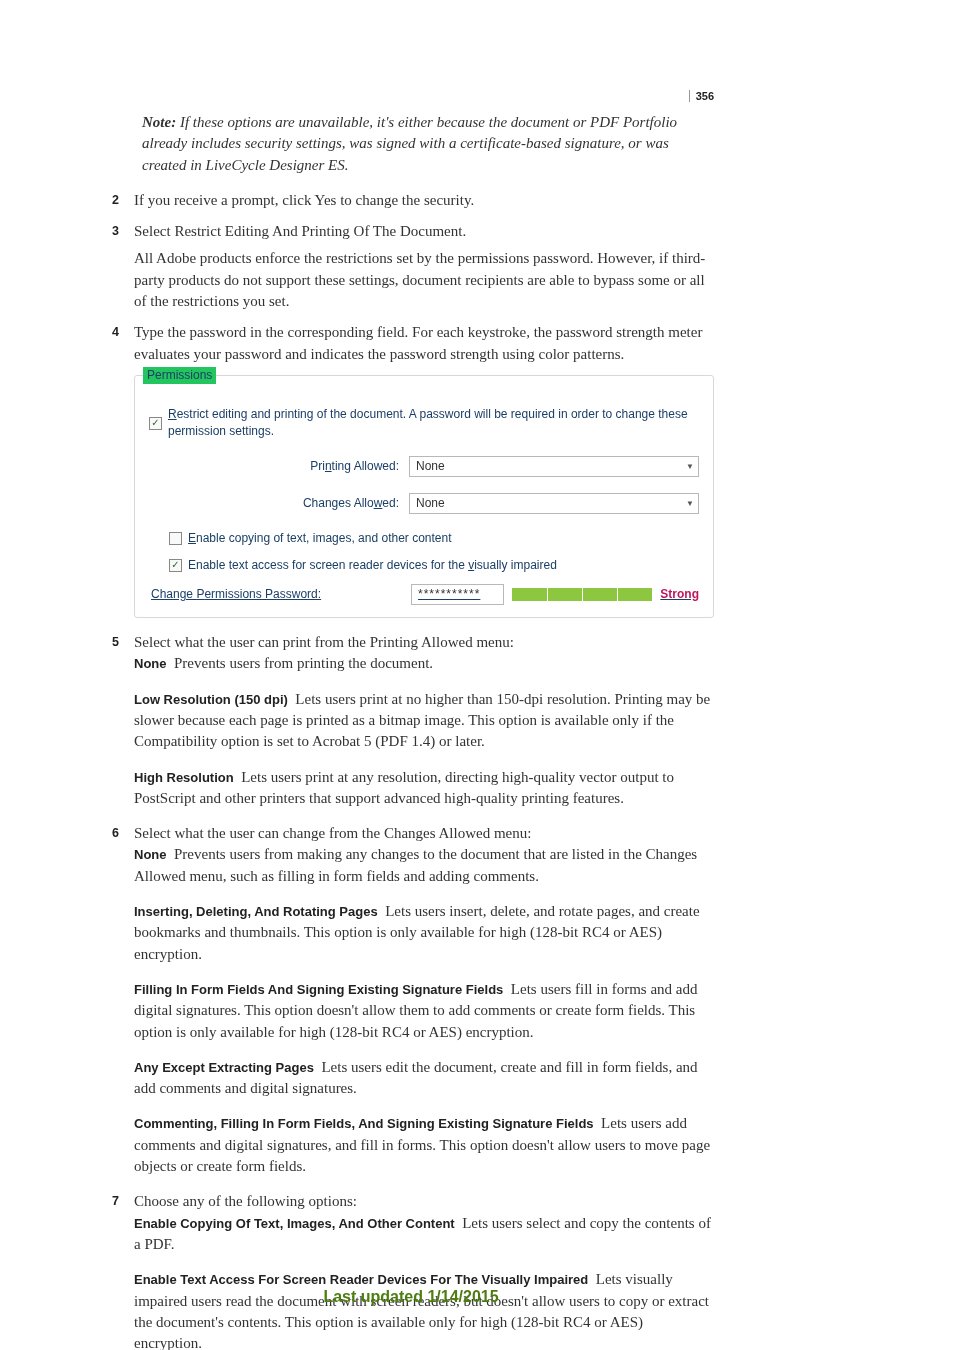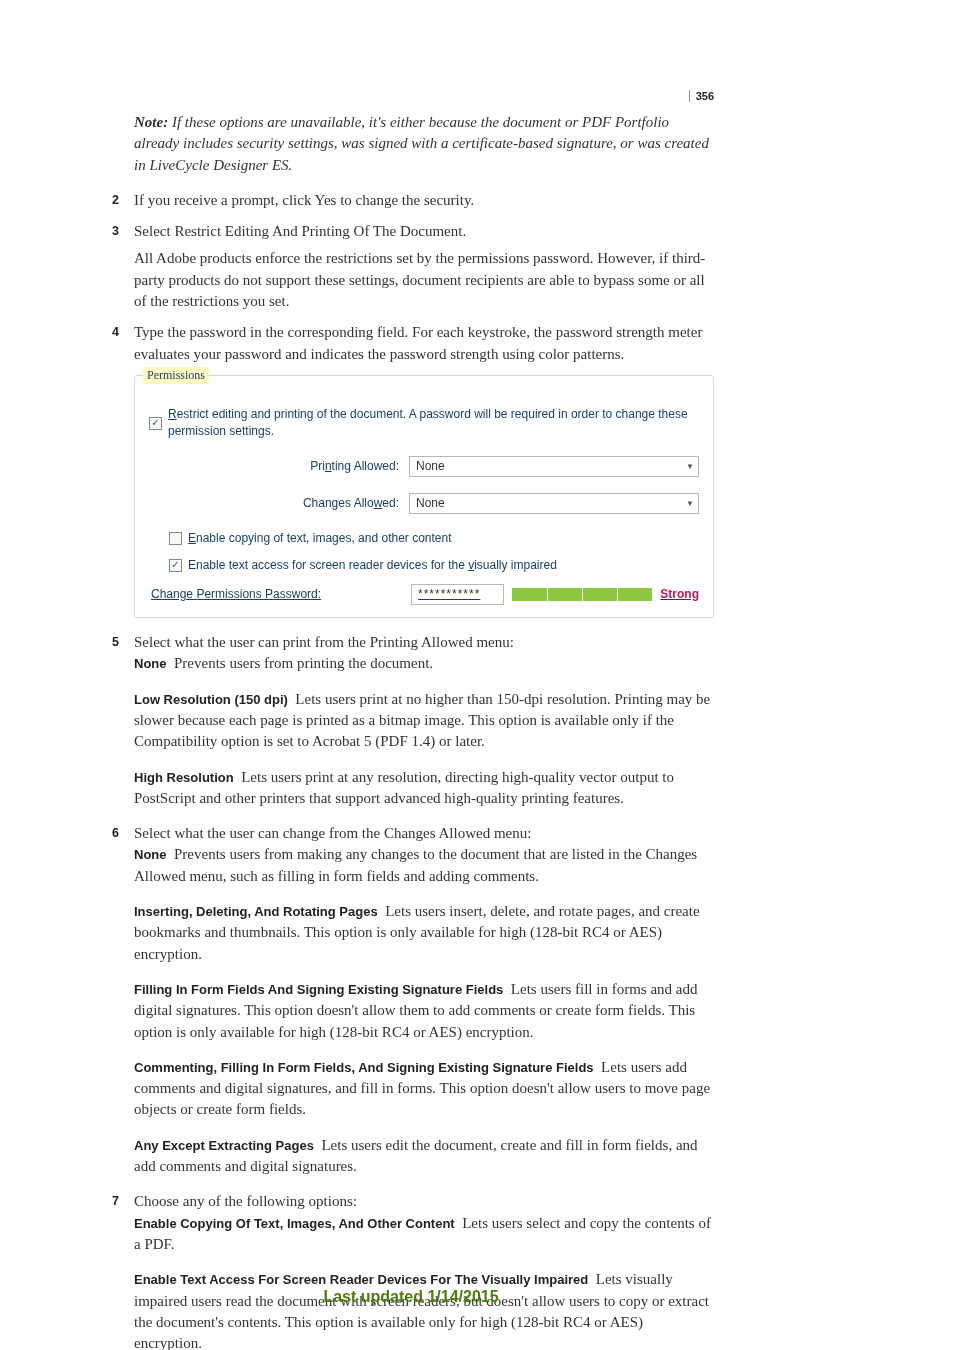--- a/index.html
+++ b/index.html
@@ -35,20 +35,21 @@
   }
   .content {
     margin-left: 26px;
     font-size: 15px;
     line-height: 1.42;
     color: #333;
   }
   .note {
     font-style: italic;
     margin-bottom: 14px;
+    margin-left: 8px;
   }
   .note b {
     font-style: italic;
     font-weight: bold;
   }
   .step {
     position: relative;
     margin-bottom: 10px;
   }
   .step-num {
@@ -88,24 +89,23 @@
   .fieldset-border {
     border: 1px solid #d8d8d8;
     border-radius: 3px;
     padding: 24px 14px 10px 14px;
     position: relative;
   }
   .fieldset-legend {
     position: absolute;
     top: -9px;
     left: 8px;
-    background: #fef9c3;
+    background: #22c55e;
     padding: 0 4px;
     color: #1b3f66;
-    font-family: Liberation Serif, serif;
   }
   .dlg-row {
     display: flex;
     align-items: center;
     margin: 6px 0 10px 0;
   }
   .chk {
     width: 13px;
     height: 13px;
     border: 1px solid #888;
@@ -292,22 +292,22 @@
       </div>
     </div>
 
     <div class="step">
       <span class="step-num">6</span>
       <div class="step-body">
         <div>Select what the user can change from the Changes Allowed menu:</div>
         <div class="definition"><span class="term">None</span>&nbsp;&nbsp;<span>Prevents users from making any changes to the document that are listed in the Changes Allowed menu, such as filling in form fields and adding comments.</span></div>
         <div class="definition"><span class="term">Inserting, Deleting, And Rotating Pages</span>&nbsp;&nbsp;<span>Lets users insert, delete, and rotate pages, and create bookmarks and thumbnails. This option is only available for high (128-bit RC4 or AES) encryption.</span></div>
         <div class="definition"><span class="term">Filling In Form Fields And Signing Existing Signature Fields</span>&nbsp;&nbsp;<span>Lets users fill in forms and add digital signatures. This option doesn't allow them to add comments or create form fields. This option is only available for high (128-bit RC4 or AES) encryption.</span></div>
+        <div class="definition"><span class="term">Any Except Extracting Pages</span>&nbsp;&nbsp;<span>Lets users edit the document, create and fill in form fields, and add comments and digital signatures.</span></div>
         <div class="definition"><span class="term">Commenting, Filling In Form Fields, And Signing Existing Signature Fields</span>&nbsp;&nbsp;<span>Lets users add comments and digital signatures, and fill in forms. This option doesn't allow users to move page objects or create form fields.</span></div>
-        <div class="definition"><span class="term">Any Except Extracting Pages</span>&nbsp;&nbsp;<span>Lets users edit the document, create and fill in form fields, and add comments and digital signatures.</span></div>
       </div>
     </div>
 
     <div class="step">
       <span class="step-num">7</span>
       <div class="step-body">
         <div>Choose any of the following options:</div>
         <div class="definition"><span class="term">Enable Copying Of Text, Images, And Other Content</span>&nbsp;&nbsp;<span>Lets users select and copy the contents of a PDF.</span></div>
         <div class="definition"><span class="term">Enable Text Access For Screen Reader Devices For The Visually Impaired</span>&nbsp;&nbsp;<span>Lets visually impaired users read the document with screen readers, but doesn't allow users to copy or extract the document's contents. This option is available only for high (128-bit RC4 or AES) encryption.</span></div>
       </div>

